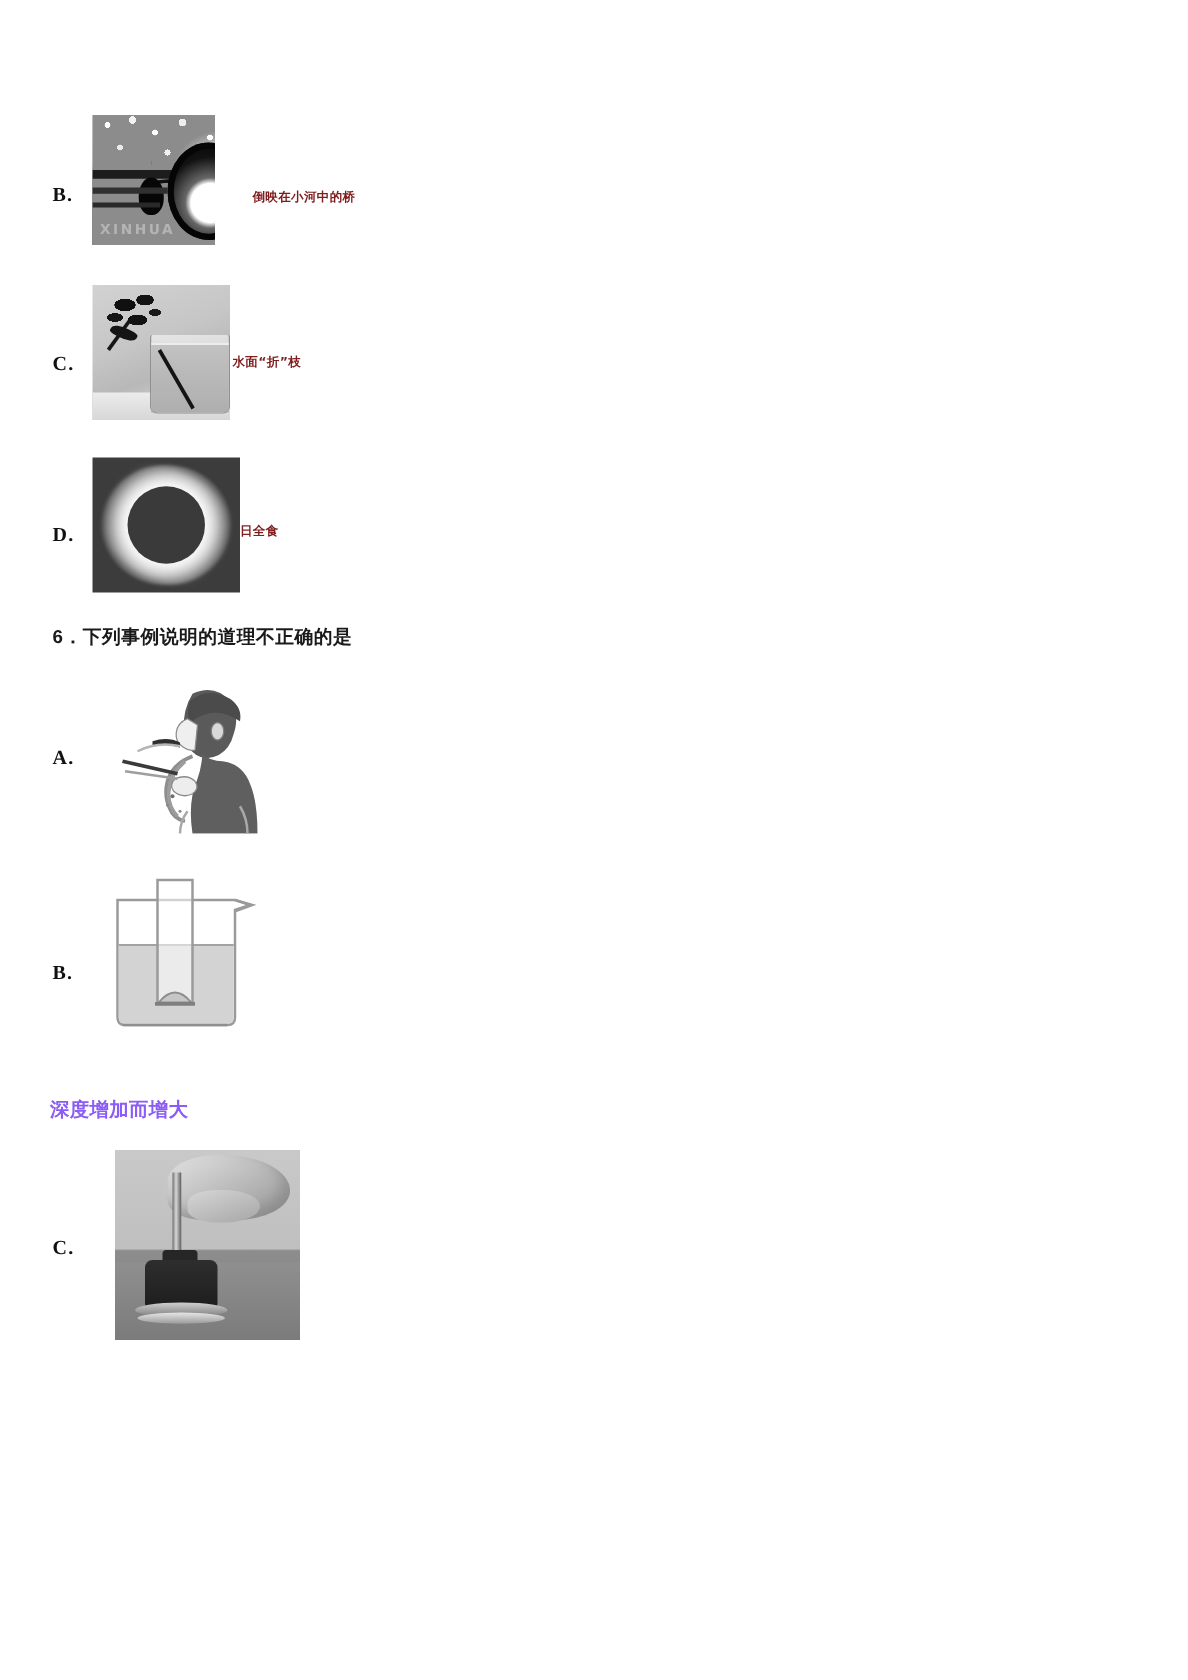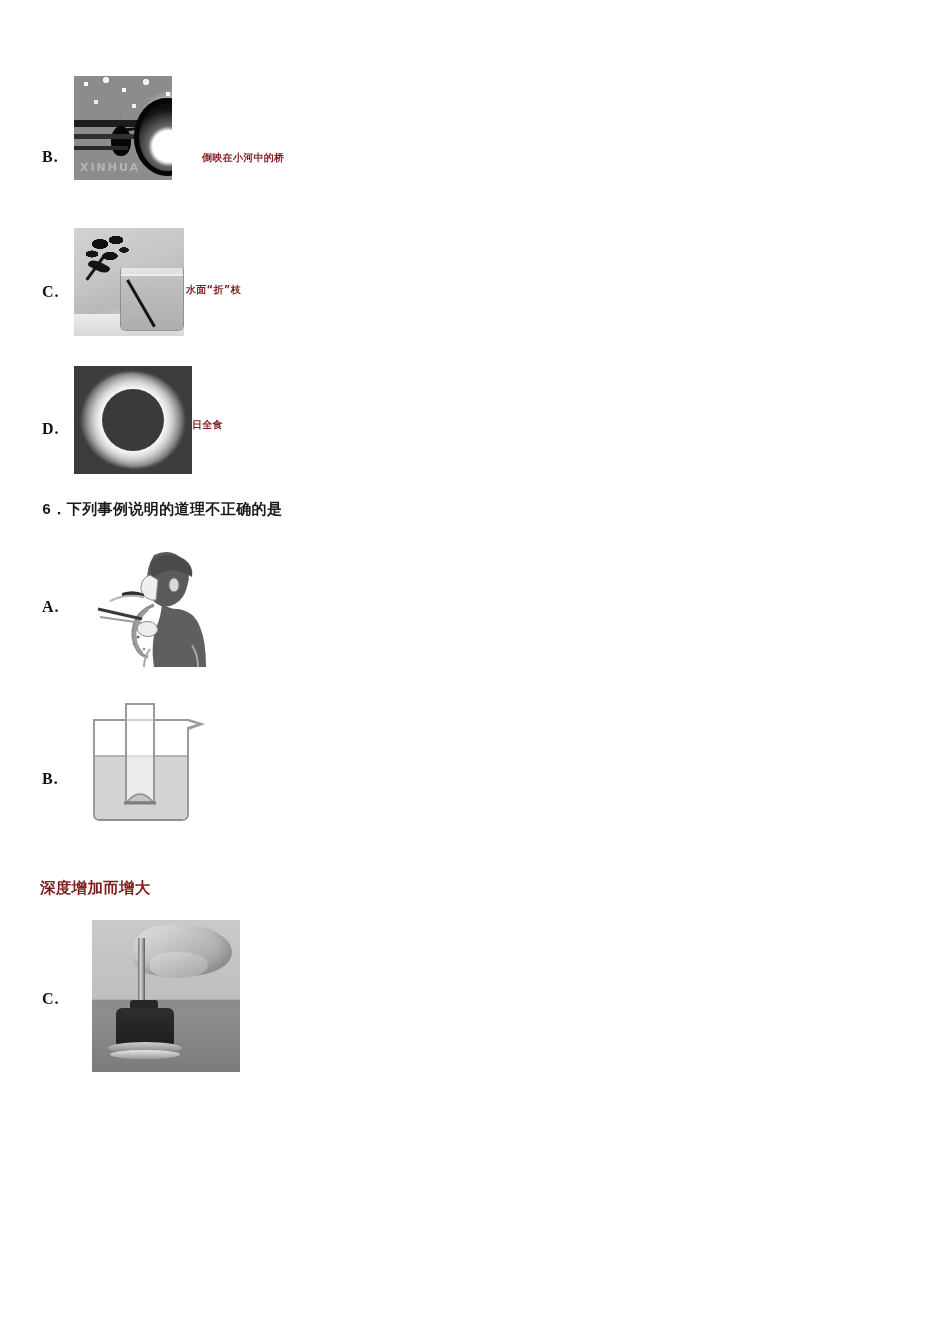--- a/index.html
+++ b/index.html
@@ -40,33 +40,33 @@
   .opt-caption {
     font-family: "DejaVu Sans", "Liberation Sans", sans-serif;
     font-weight: 700;
     font-size: 10px;
     color: #7f1d1d;
     white-space: nowrap;
     letter-spacing: 0.3px;
   }
   .q-text {
     position: absolute;
-    font-family: Liberation Mono, monospace;
+    font-family: Liberation Sans, sans-serif;
     font-weight: 700;
     font-size: 15px;
     color: #1a1a1a;
     letter-spacing: 0.4px;
     white-space: nowrap;
   }
   .cont-text {
     position: absolute;
     font-family: "DejaVu Sans", "Liberation Sans", sans-serif;
     font-weight: 700;
     font-size: 15.5px;
-    color: #7f1d1d;
+    color: #8b5cf6;
     letter-spacing: 0.3px;
     white-space: nowrap;
   }
 
   
   .fig {
     position: absolute;
     overflow: hidden;
     background: #e8e8e8;
   }
@@ -314,21 +314,21 @@
     left: 0; right: 0; bottom: 0;
     height: 62px;
     background: linear-gradient(180deg,#8f8f8f,#7b7b7b);
   }
 </style>
 </head>
 <body>
 
 <div class="page">
 
-  <div class="fig fig-bridge" style="left:74px; top:76px; width:98px; height:104px;">
+  <div class="fig fig-bridge" style="left:74px; top:92px; width:98px; height:104px;">
     <div class="bridge-blossom"></div>
     <div class="bridge-branch"></div>
     <div class="bridge-deck"></div>
     <div class="bridge-arch-big"></div>
     <div class="bridge-arch-small"></div>
     <div class="bridge-rail"></div>
     <div class="bridge-rail2"></div>
     <div class="bridge-watermark">XINHUA</div>
   </div>
   <div class="opt-row" style="left:42px; top:148px;">

